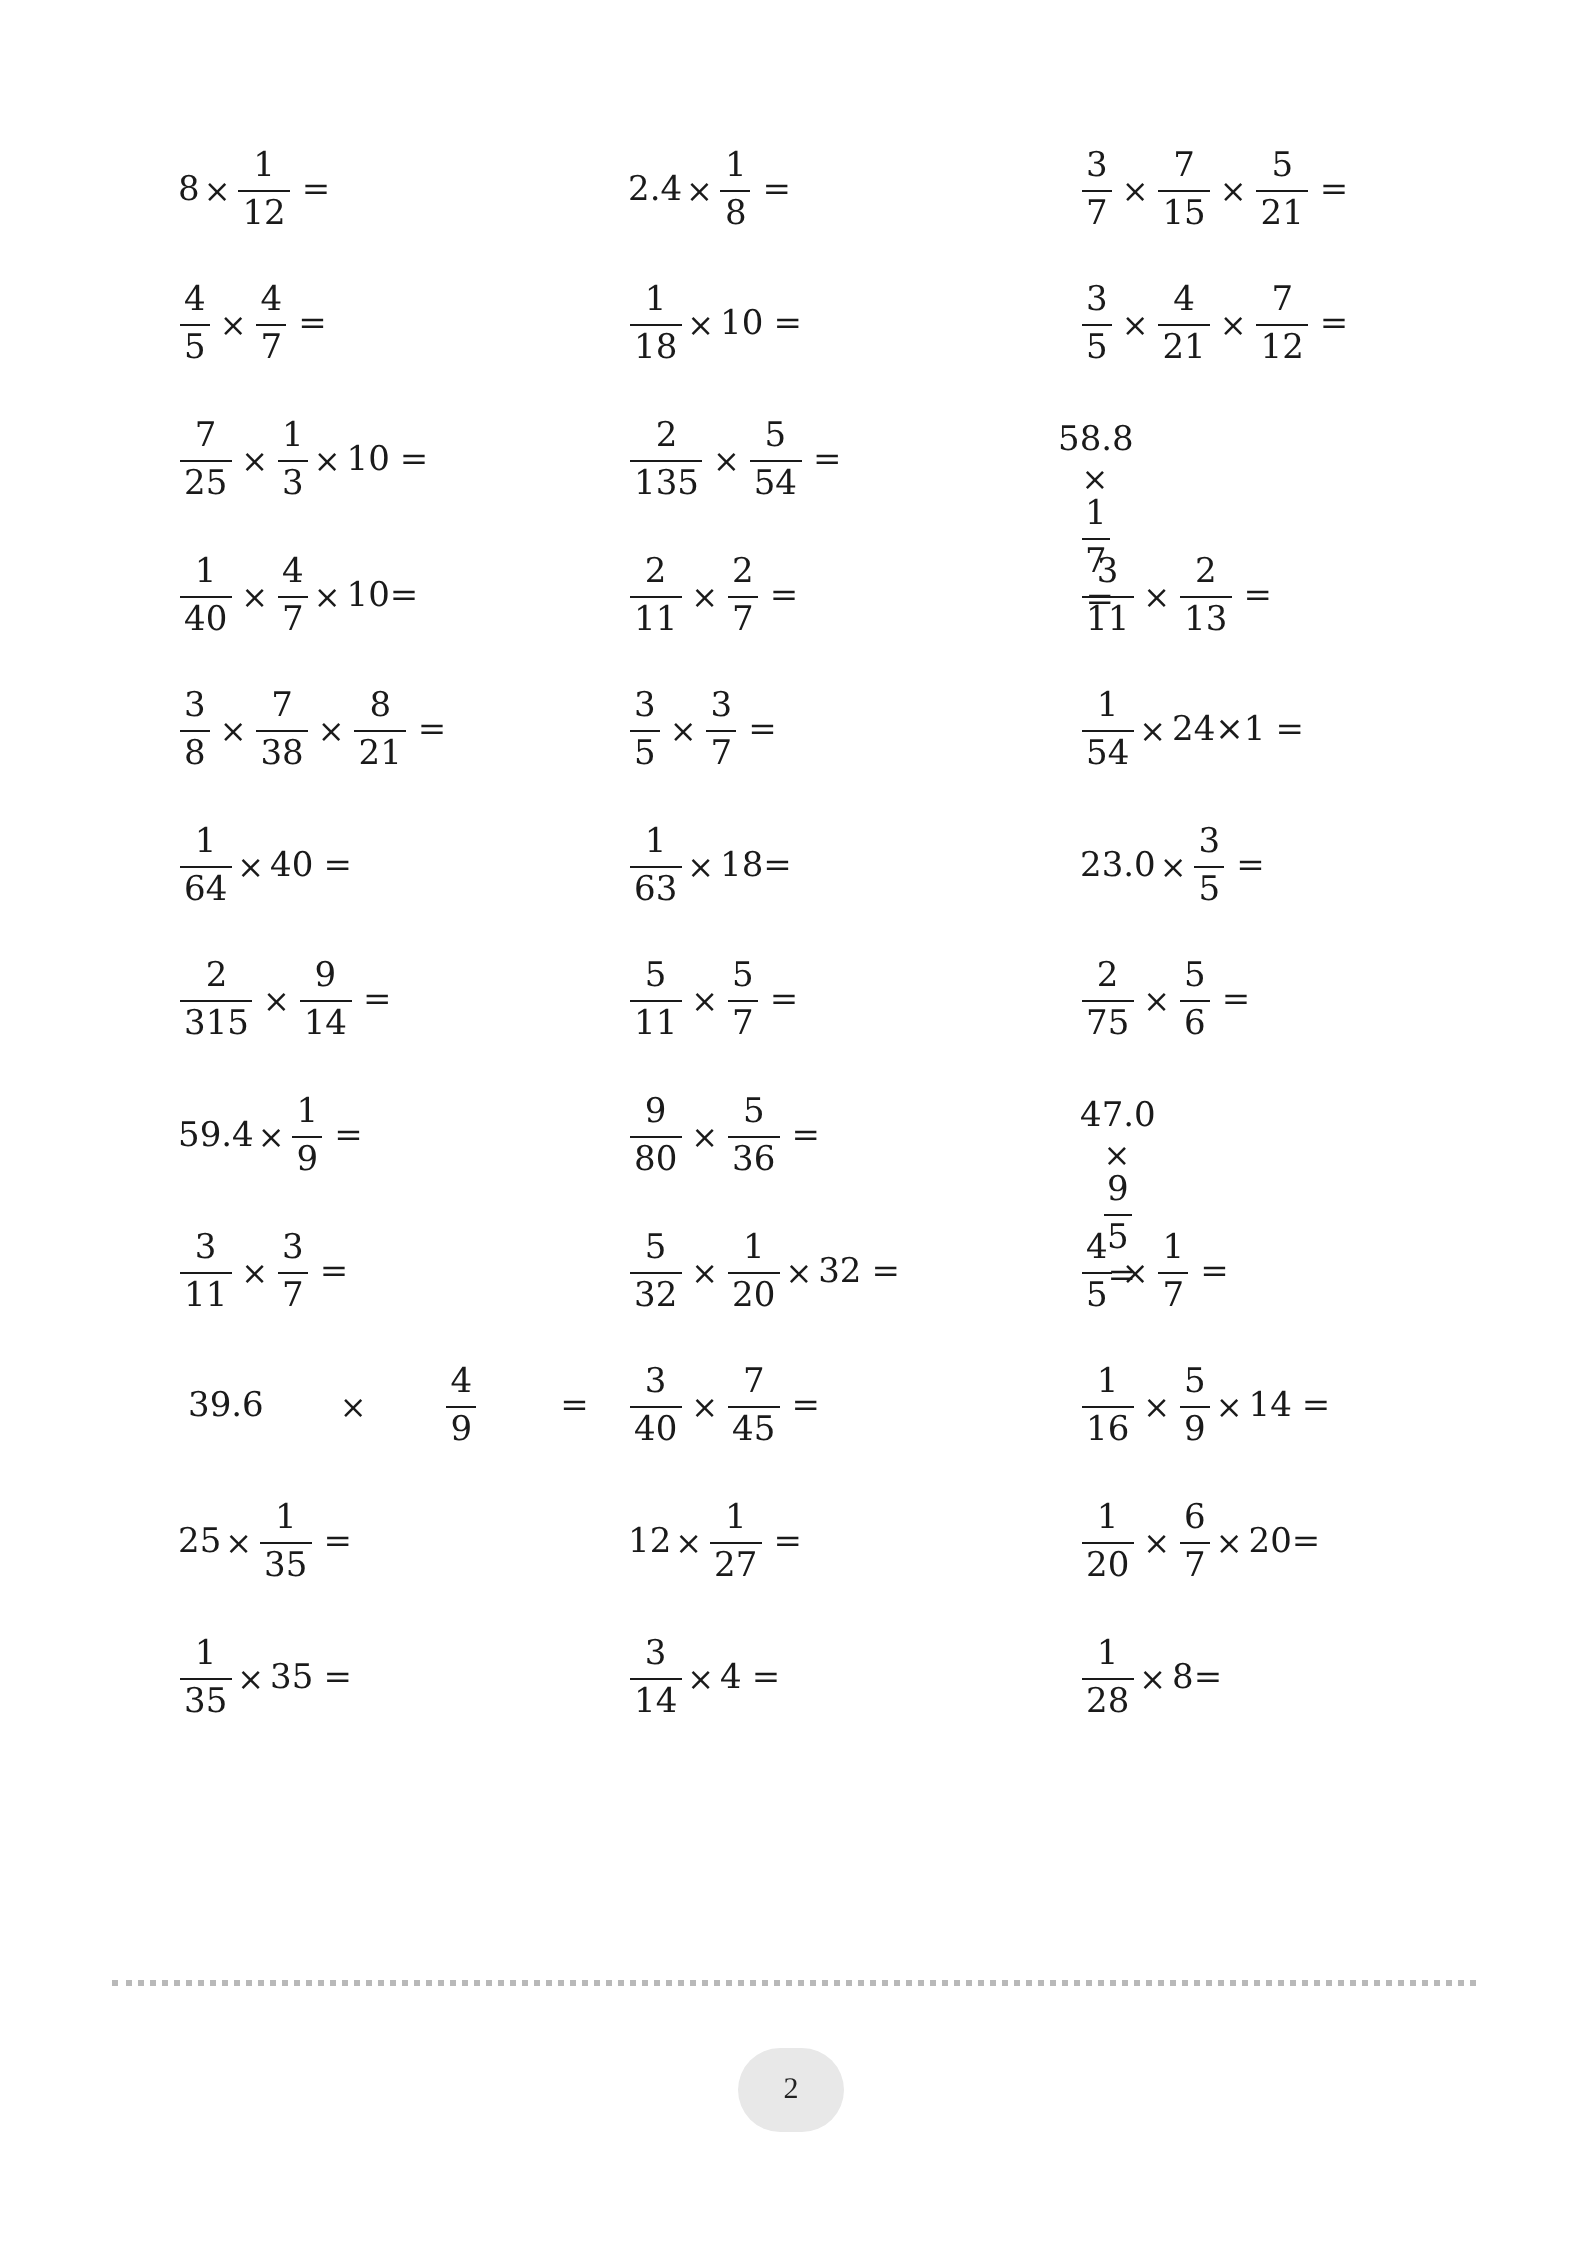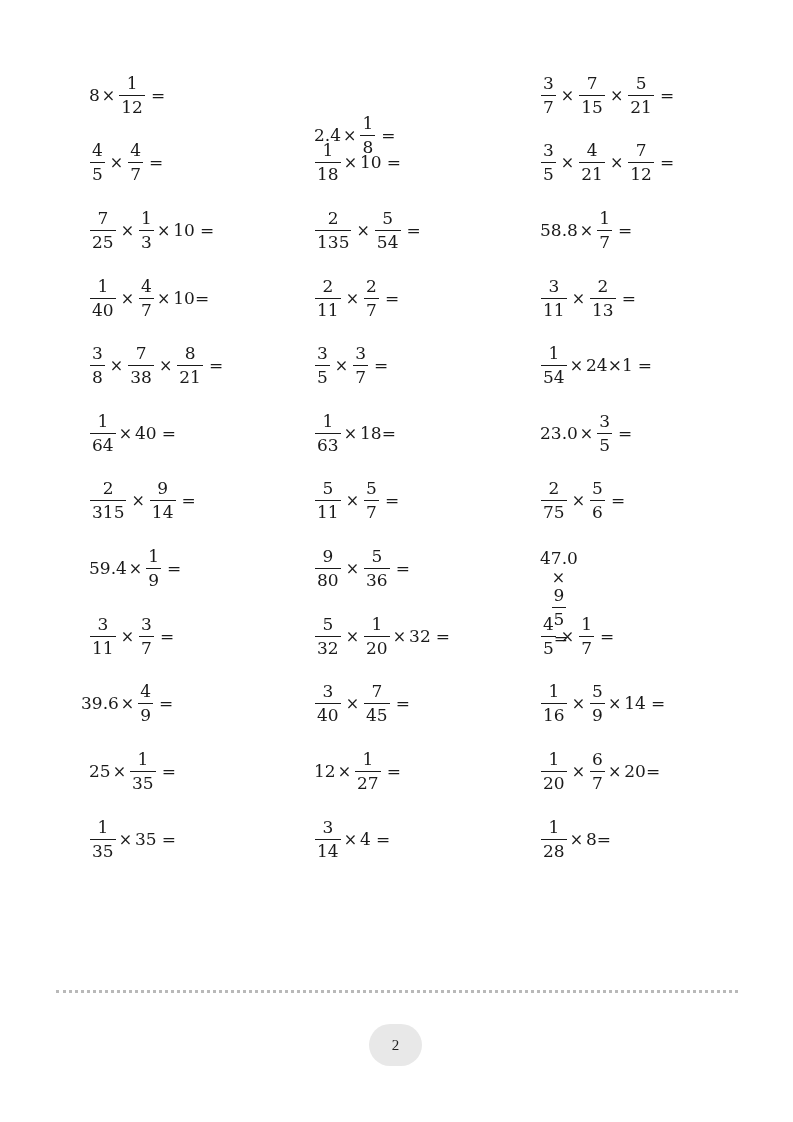--- a/index.html
+++ b/index.html
@@ -30,21 +30,21 @@
 <div class="grid" id="grid">
     <div class="problem" style="left: 88px; top: 95px;">
       <span class="tok num">8</span>
       <span class="tok op tight">×</span>
       <span class="frac">
         <span class="n">1</span>
         <span class="d">12</span>
       </span>
       <span class="tok eq">=</span>
     </div>
-    <div class="problem" style="left: 313px; top: 95px; margin-top: 40px;">
+    <div class="problem" style="left: 313px; top: 95px;">
       <span class="tok num">2.4</span>
       <span class="tok op tight">×</span>
       <span class="frac">
         <span class="n">1</span>
         <span class="d">8</span>
       </span>
       <span class="tok eq">=</span>
     </div>
     <div class="problem" style="left: 539px; top: 95px;">
       <span class="frac">
@@ -120,21 +120,21 @@
         <span class="n">2</span>
         <span class="d">135</span>
       </span>
       <span class="tok op">×</span>
       <span class="frac">
         <span class="n">5</span>
         <span class="d">54</span>
       </span>
       <span class="tok eq">=</span>
     </div>
-    <div class="problem" style="left: 539px; top: 230px;">
+    <div class="problem" style="left: 528px; top: 230px; flex-direction: column;">
       <span class="tok num">58.8</span>
       <span class="tok op tight">×</span>
       <span class="frac">
         <span class="n">1</span>
         <span class="d">7</span>
       </span>
       <span class="tok eq">=</span>
     </div>
     <div class="problem" style="left: 88px; top: 298px;">
       <span class="frac">
@@ -334,21 +334,21 @@
         <span class="n">4</span>
         <span class="d">5</span>
       </span>
       <span class="tok op">×</span>
       <span class="frac">
         <span class="n">1</span>
         <span class="d">7</span>
       </span>
       <span class="tok eq">=</span>
     </div>
-    <div class="problem" style="left: 80px; top: 703px;">
+    <div class="problem" style="left: 93px; top: 703px; gap: 36px;">
       <span class="tok num">39.6</span>
       <span class="tok op tight">×</span>
       <span class="frac">
         <span class="n">4</span>
         <span class="d">9</span>
       </span>
       <span class="tok eq">=</span>
     </div>
     <div class="problem" style="left: 313px; top: 703px;">
       <span class="frac">

